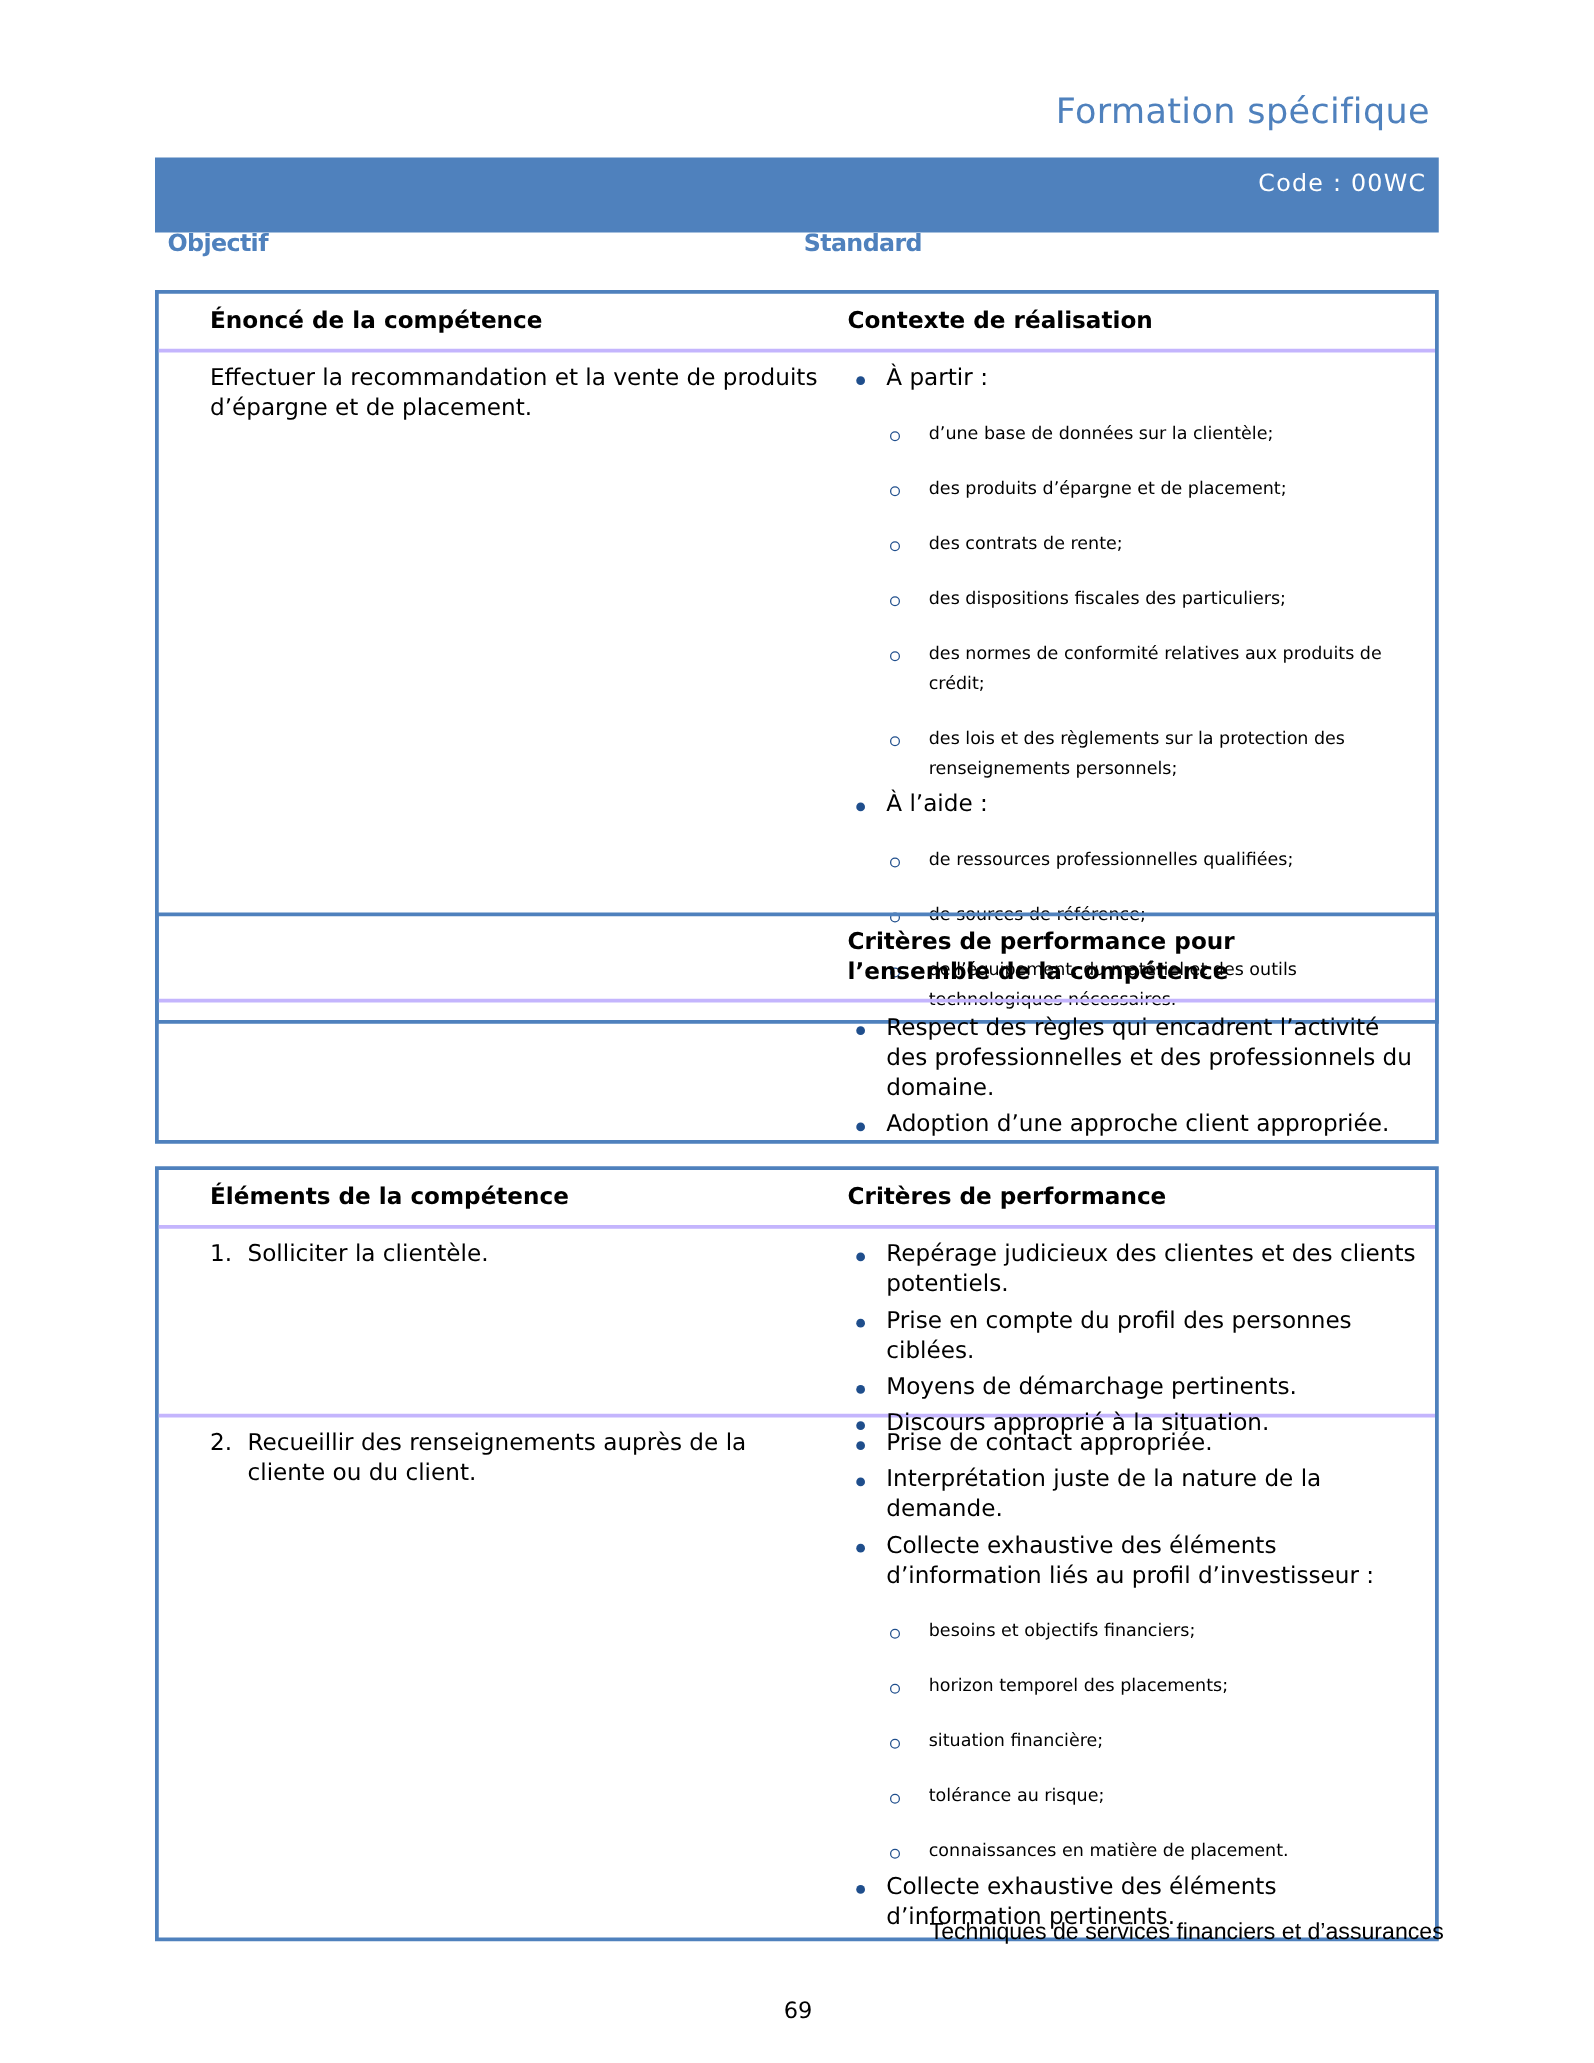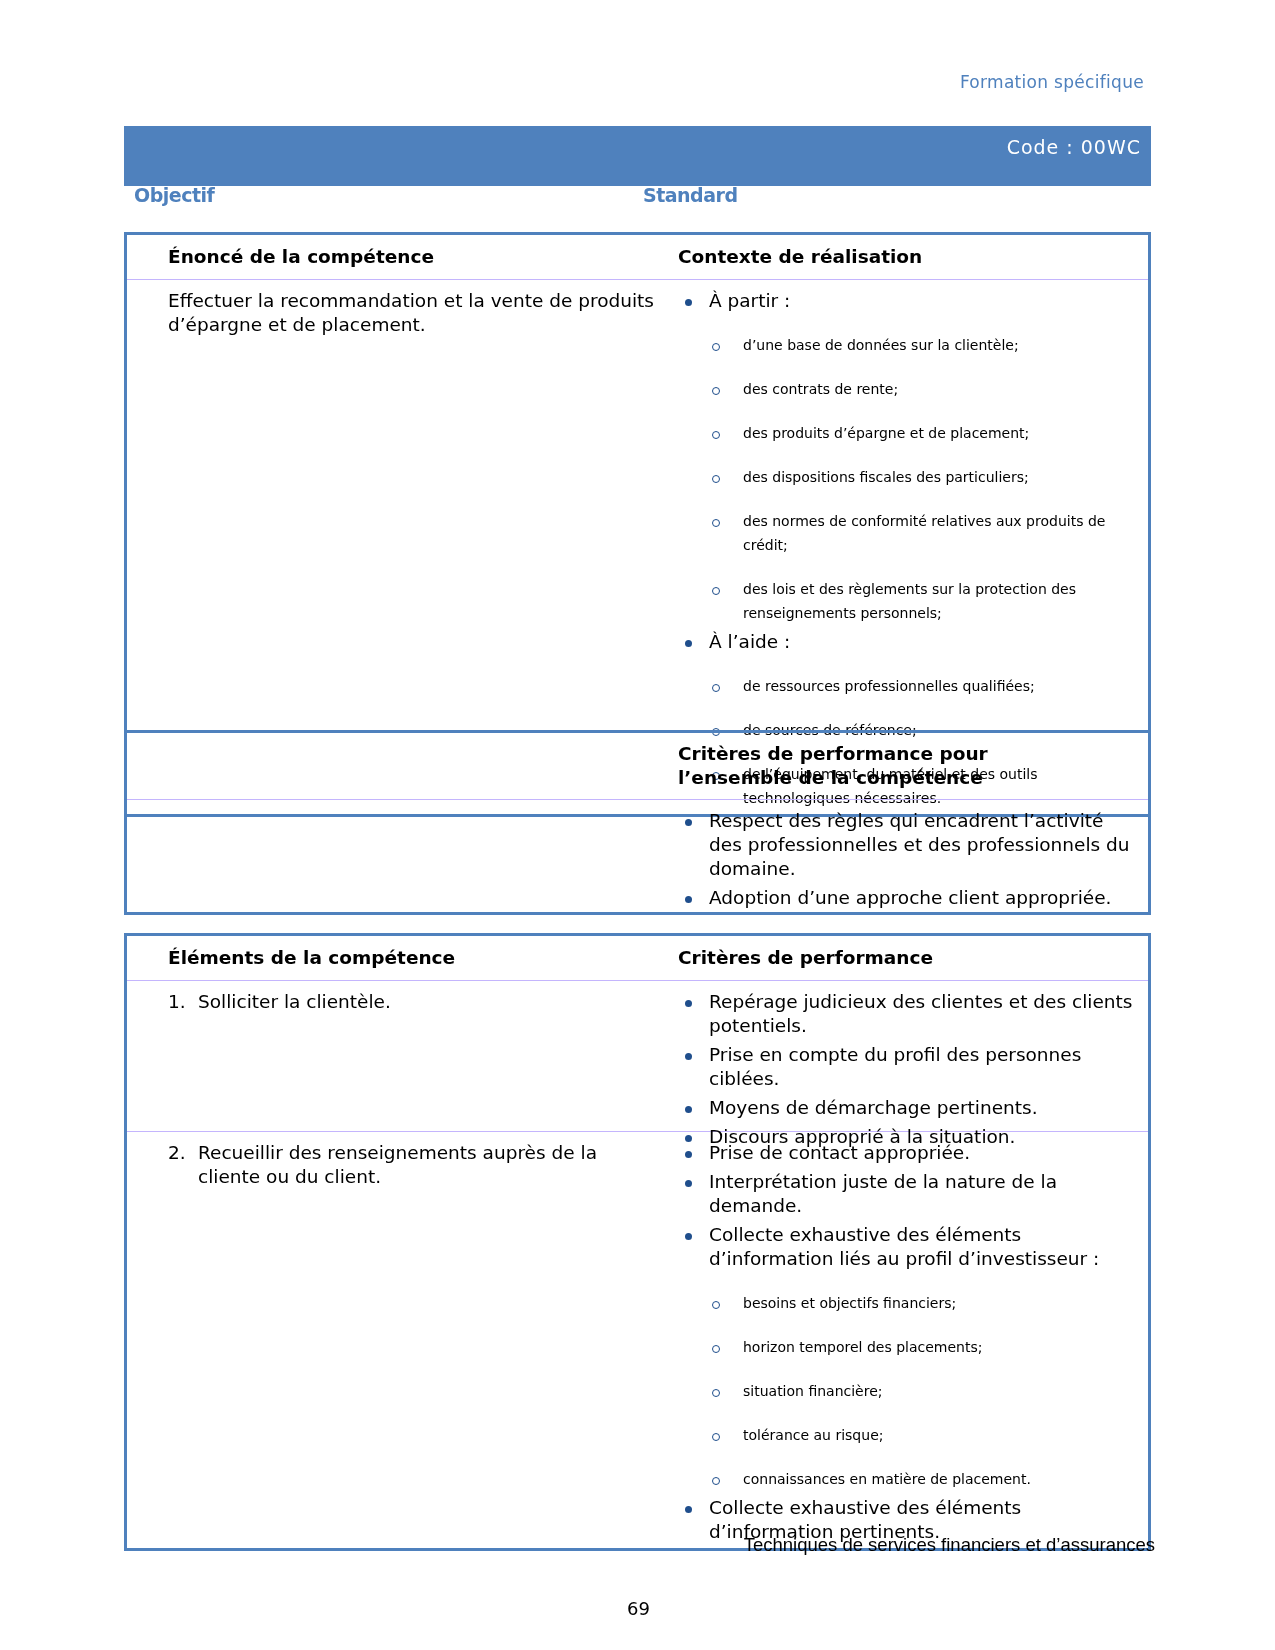--- a/index.html
+++ b/index.html
@@ -1,22 +1,22 @@
 <!DOCTYPE html>
 <html><head>
 <meta charset="utf-8">
 <style>
   html, body { margin:0; padding:0; background:#ffffff; }
   body { width:1275px; height:1650px; position:relative; font-family:"DejaVu Sans", sans-serif; color:#000; }
-  .section-label { position:absolute; right:131px; top:72px; font-size:17px; color:#4f81bd; letter-spacing:0.3px; }
+  .section-label { position:absolute; right:131px; top:72px; font-size:28px; color:#4f81bd; letter-spacing:0.3px; }
   .code-bar { position:absolute; left:124px; top:126px; width:1027px; height:60px; background:#4f81bd; }
   .code-text { position:absolute; right:10px; top:10px; color:#ffffff; font-size:19px; letter-spacing:1px; }
   .col-title { position:absolute; top:184px; font-size:19px; font-weight:bold; color:#4f81bd; letter-spacing:-0.5px; }
   .tbl { position:absolute; left:124px; width:1021px; border:3px solid #4f81bd; box-sizing:content-box; }
-  .row { display:flex; border-top:1px solid #c4b5fd; }
+  .row { display:flex; border-top:3px solid #c4b5fd; }
   .row.first { border-top:none; }
   .cell-l { width:510px; padding:0 10px; box-sizing:border-box;margin-left:31px; }
   .cell-r { flex:1; padding:0 10px 0 10px; box-sizing:border-box; }
   .hdr { font-weight:bold; font-size:18.5px; line-height:24px; }
   .txt { font-size:18.5px; line-height:24px; }
   ul.b { list-style:none; margin:0; padding:0; }
   ul.b > li { position:relative; padding-left:31px; margin-bottom:5px; font-size:18.5px; line-height:24px; }
   ul.b > li::before { content:""; position:absolute; left:7px; top:10px; width:7px; height:7px; border-radius:50%; background:#1f4e8c; }
   ul.s { list-style:none; margin:1px 0 0 0; padding:0; }
   ul.s > li { position:relative; padding-left:34px; font-size:14px; line-height:24px; margin-left:0;margin-top:20px; }
@@ -44,22 +44,22 @@
     <div class="cell-l hdr">Énoncé de la compétence</div>
     <div class="cell-r hdr">Contexte de réalisation</div>
   </div>
   <div class="row" style="padding:9px 0 4px 0;">
     <div class="cell-l txt">Effectuer la recommandation et la vente de produits d’épargne et de placement.</div>
     <div class="cell-r">
       <ul class="b">
         <li><span>À partir :</span>
           <ul class="s">
             <li>d’une base de données sur la clientèle;</li>
+            <li>des produits d’épargne et de placement;</li>
             <li>des contrats de rente;</li>
-            <li>des produits d’épargne et de placement;</li>
             <li>des dispositions fiscales des particuliers;</li>
             <li>des normes de conformité relatives aux produits de crédit;</li>
             <li>des lois et des règlements sur la protection des renseignements personnels;</li>
           </ul>
         </li>
         <li style="margin-bottom:0;"><span>À l’aide :</span>
           <ul class="s">
             <li>de ressources professionnelles qualifiées;</li>
             <li>de sources de référence;</li>
             <li>de l’équipement, du matériel et des outils technologiques nécessaires.</li>

